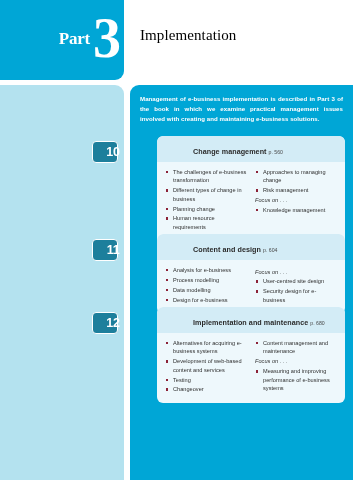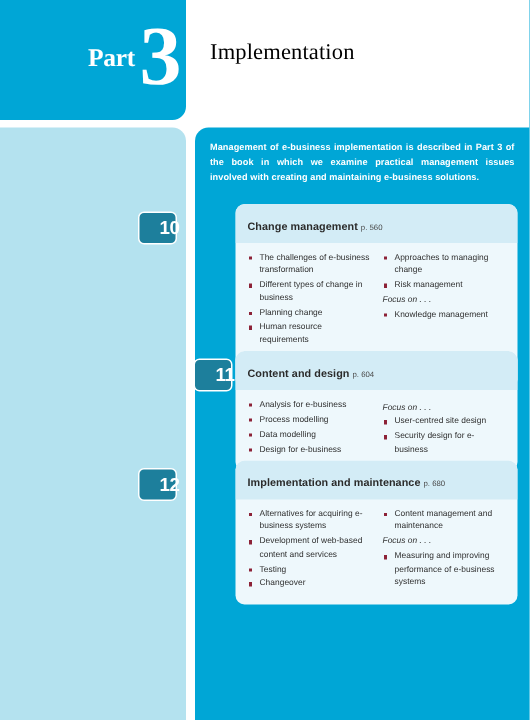--- a/index.html
+++ b/index.html
@@ -97,21 +97,21 @@
     display: flex;
     align-items: center;
     justify-content: center;
     color: #ffffff;
     font-size: 12.5px;
     font-weight: bold;
     letter-spacing: -0.3px;
     padding-left: 16px;
   }
   .badge-10 { left: 92px; top: 141px; }
-  .badge-11 { left: 92px; top: 239px; margin-left: 37px; }
+  .badge-11 { left: 92px; top: 239px; }
   .badge-12 { left: 92px; top: 312px; }
 
   
   .card {
     position: absolute;
     left: 157px;
     width: 188px;
     background: #eef8fc;
     border-radius: 6px;
     overflow: hidden;
@@ -123,20 +123,21 @@
   .card-head {
     background: #d3ecf6;
     padding: 4px 7px 4px 8px;
     border-radius: 6px 6px 0 0;
   }
   .card-title {
     color: #2b2b2b;
     font-size: 7.2px;
     font-weight: bold;
     letter-spacing: 0.05px;
+    margin-left: 28px;
   }
   .card-page {
     color: #4a4a4a;
     font-size: 5.2px;
     font-weight: normal;
     margin-left: 2px;
   }
 
   .card-body {
     display: flex;

